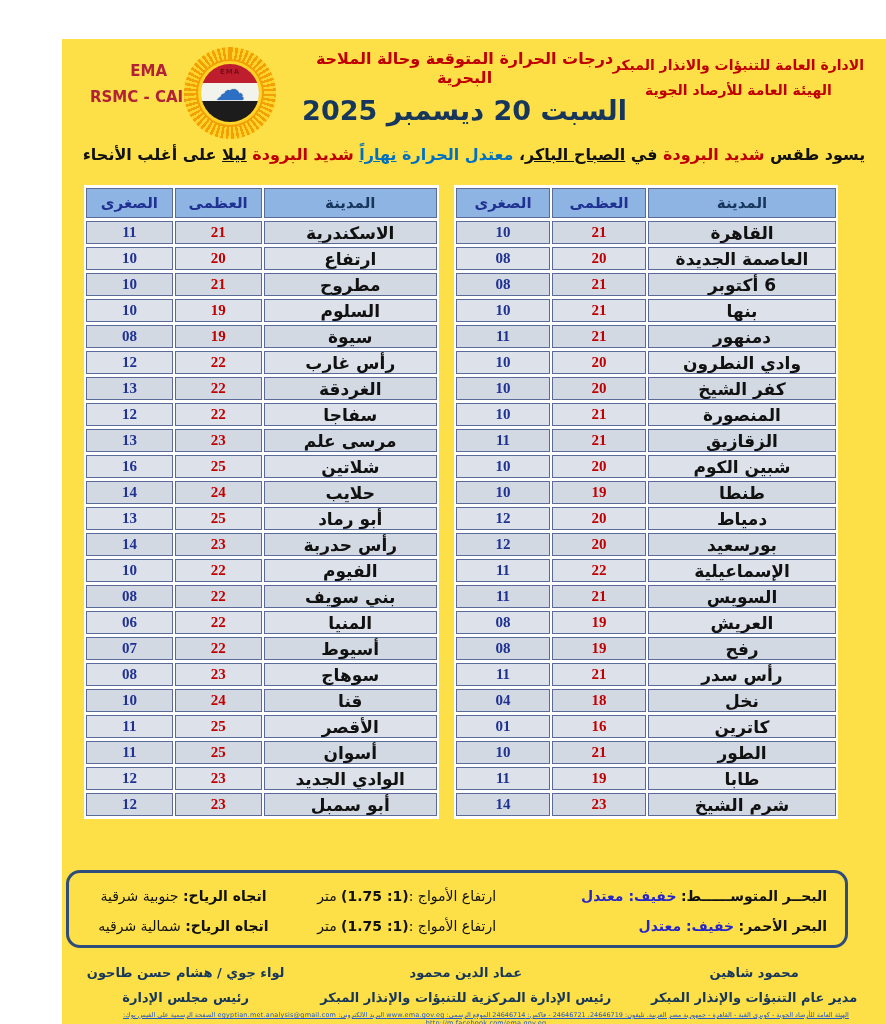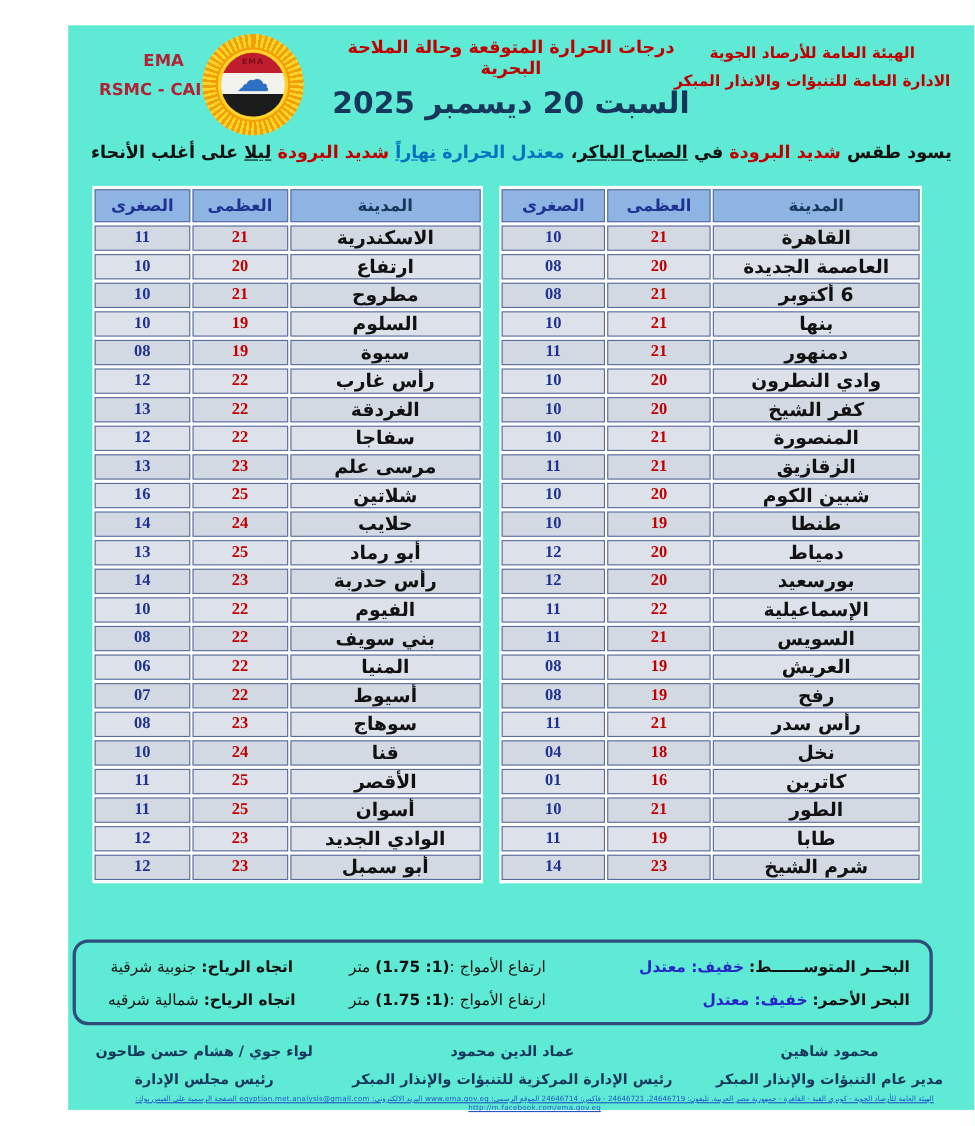--- a/index.html
+++ b/index.html
@@ -1,20 +1,20 @@
 <!DOCTYPE html>
 <html><head>
 <meta charset="utf-8">
 <style>
   * { margin:0; padding:0; box-sizing:border-box; }
   html,body { width:886px; height:1024px; background:#ffffff; overflow:hidden;
               font-family:"DejaVu Sans", sans-serif; }
   .page { position:relative; width:886px; height:1024px; background:#ffffff; }
-  .panel { position:absolute; left:62px; top:23px; width:824px; height:986px;
-           background:#5eead4; }
+  .panel { position:absolute; left:62px; top:39px; width:824px; height:986px;
+           background:#fde047; }
 
   
   .header { position:absolute; top:6px; left:0; width:100%; height:100px; }
   .ema-block { position:absolute; left:28px; top:14px; text-align:center;
                color:#b22236; font-weight:bold; font-size:15px; line-height:1.7; }
   .logo { position:absolute; left:122px; top:2px; width:92px; height:92px; border-radius:50%;
           background:repeating-conic-gradient(#f2a007 0deg 3.5deg, #ffd429 3.5deg 7deg); }
   .logo .inner { position:absolute; left:50%; top:50%; width:58px; height:58px;
           transform:translate(-50%,-50%); border-radius:50%; overflow:hidden;
           box-shadow:0 0 0 3px #ffd429, 0 0 0 5px #f2a007;
@@ -95,22 +95,22 @@
         <div class="inner">
           <div class="ema-tiny">EMA</div>
           <div class="cloud">☁</div>
         </div>
       </div>
       <div class="title-block">
         <div class="main-title" dir="rtl">درجات الحرارة المتوقعة وحالة الملاحة البحرية</div>
         <div class="date-line" dir="rtl">السبت 20 ديسمبر 2025</div>
       </div>
       <div class="org-block">
+        <div dir="rtl">الادارة العامة للتنبؤات والانذار المبكر</div>
         <div dir="rtl">الهيئة العامة للأرصاد الجوية</div>
-        <div dir="rtl">الادارة العامة للتنبؤات والانذار المبكر</div>
       </div>
     </div>
 
     <div class="headline" dir="rtl" id="headline"><span class="seg-black">يسود طقس </span><span class="seg-red">شديد البرودة</span><span class="seg-black"> في </span><span class="seg-black-underline">الصباح الباكر</span><span class="seg-black">، </span><span class="seg-blue">معتدل الحرارة </span><span class="seg-blue-underline">نهاراً</span><span class="seg-black"> </span><span class="seg-red">شديد البرودة</span><span class="seg-black"> </span><span class="seg-black-underline">ليلا</span><span class="seg-black"> على أغلب الأنحاء</span></div>
 
     <table class="temp-table ltable" dir="rtl">
       <colgroup>
           <col style="width:50%">
           <col style="width:25%">
           <col style="width:25%">

